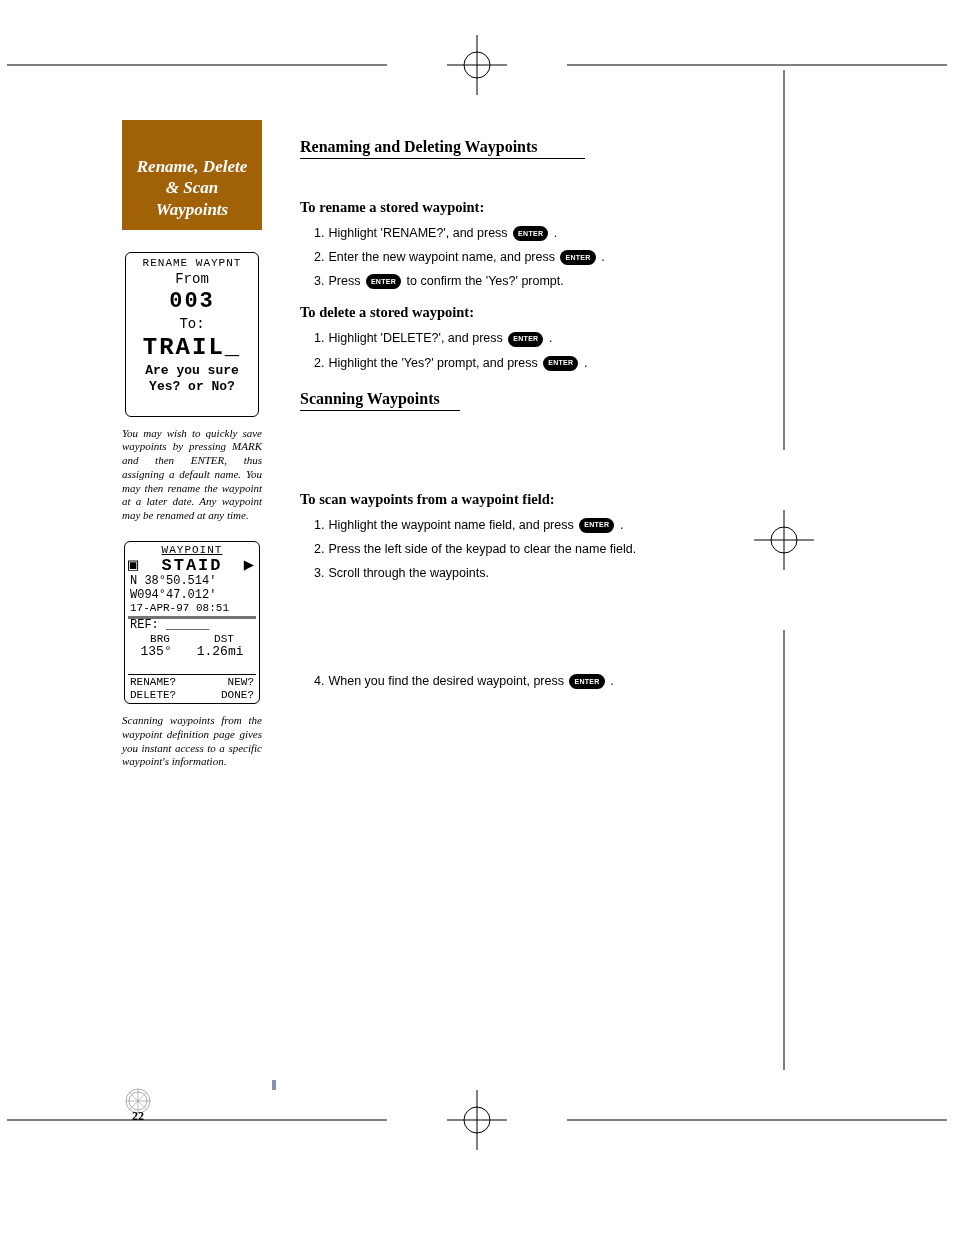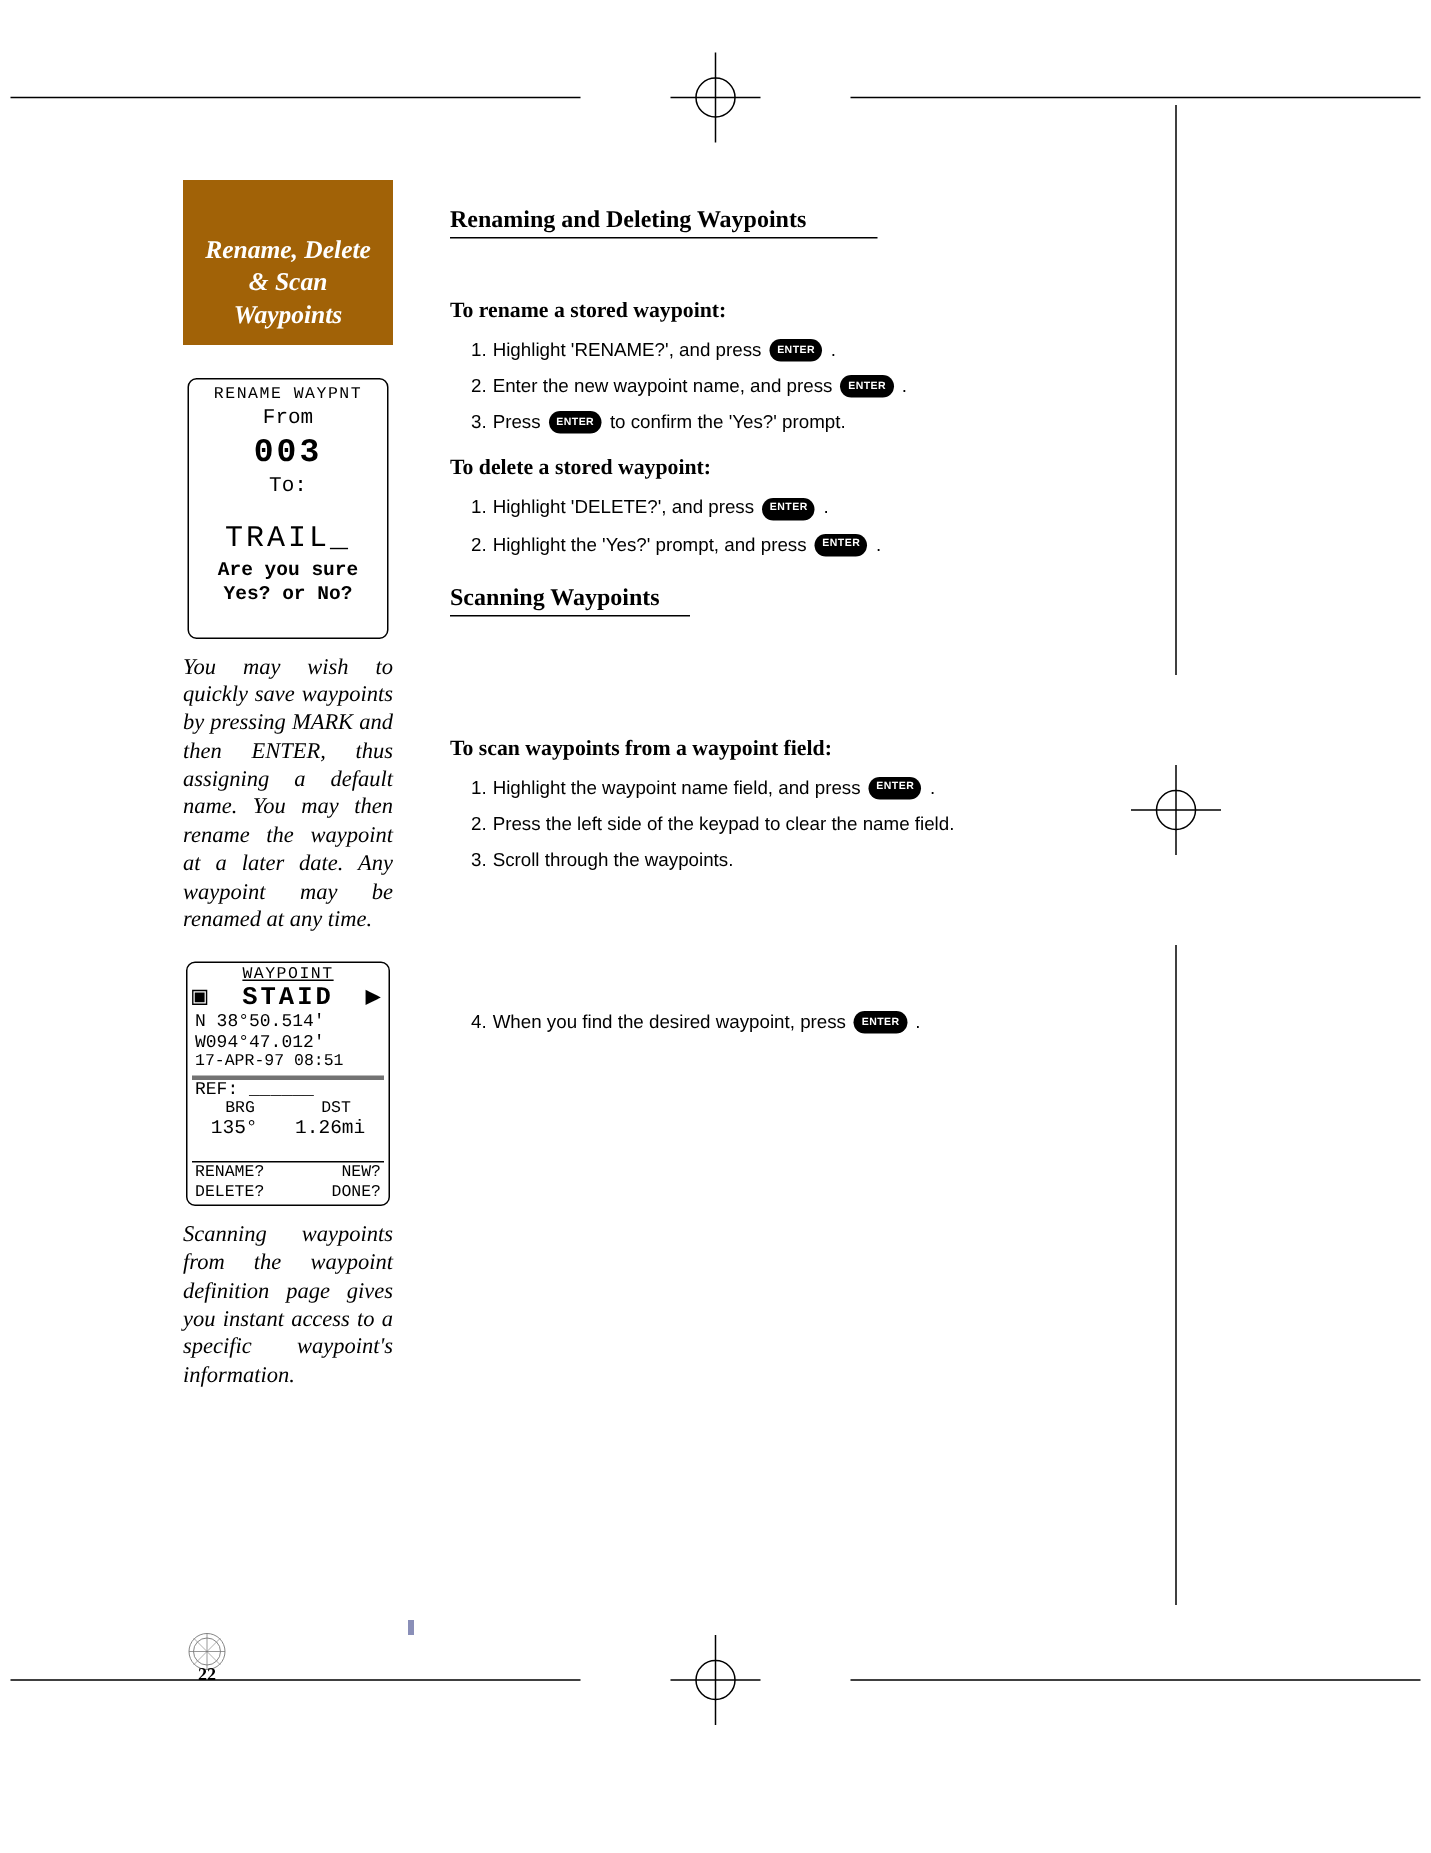--- a/index.html
+++ b/index.html
@@ -61,25 +61,25 @@
     width: 128px;
     padding: 4px 2px 20px 2px;
     font-family: "Courier New", monospace;
     text-align: center;
     line-height: 1.25;
   }
   .lcd .hdr { font-size: 11px; letter-spacing: 1px; }
   .lcd .small { font-size: 14px; }
   .lcd .big { font-size: 22px; font-weight: bold; letter-spacing: 2px; }
   .lcd .med { font-size: 14px; }
-  .lcd .bigmono { font-size: 20px; font-weight: normal; letter-spacing: 2px; margin-top: 14px; }
+  .lcd .bigmono { font-size: 24px; font-weight: bold; letter-spacing: 2px; }
   .lcd .ques { font-size: 13px; font-weight: bold; }
   .caption {
     font-style: italic;
-    font-size: 15px;
+    font-size: 11px;
     line-height: 1.25;
     text-align: justify;
     margin-top: 10px;
   }
   
   .lcd2 {
     border: 1.5px solid #000;
     border-radius: 6px;
     margin: 18px auto 0 auto;
     width: 128px;

